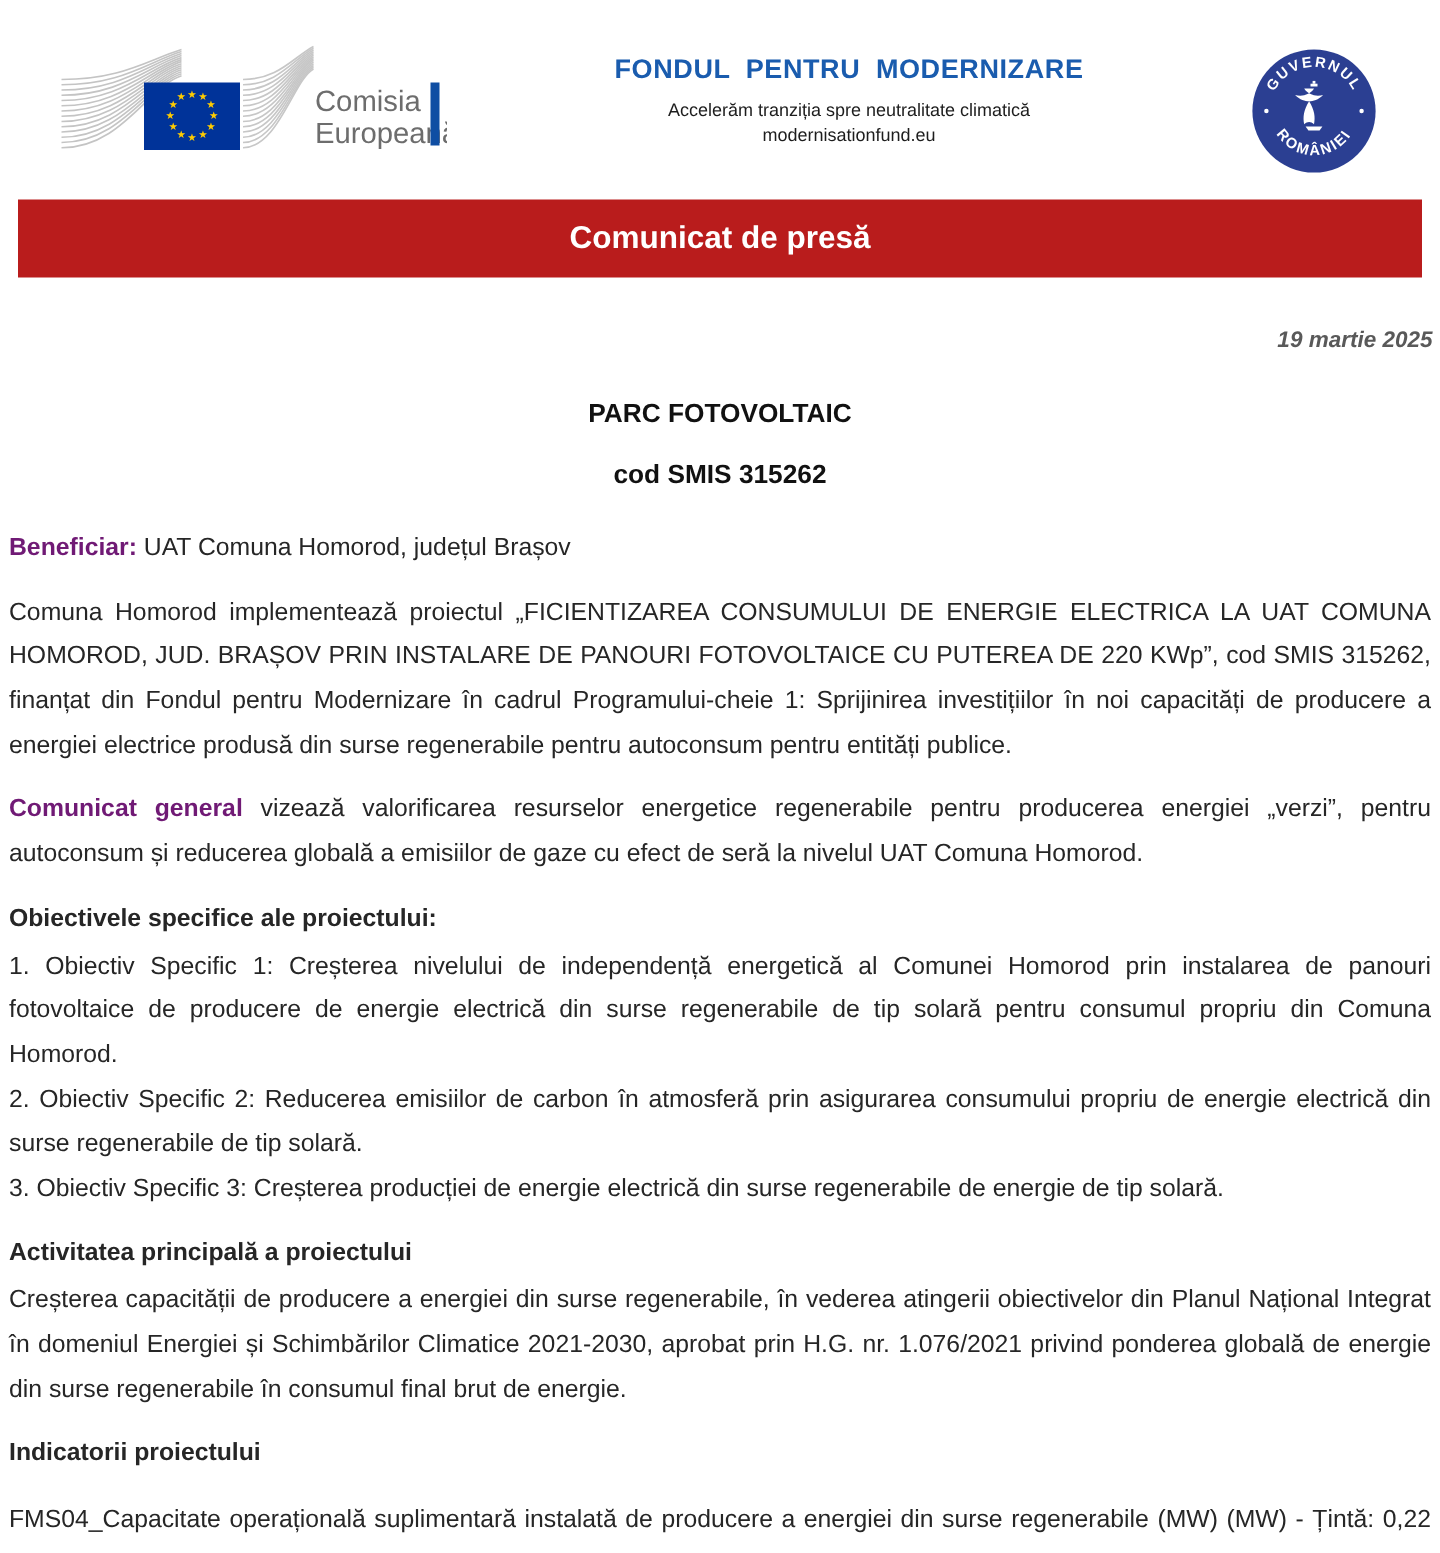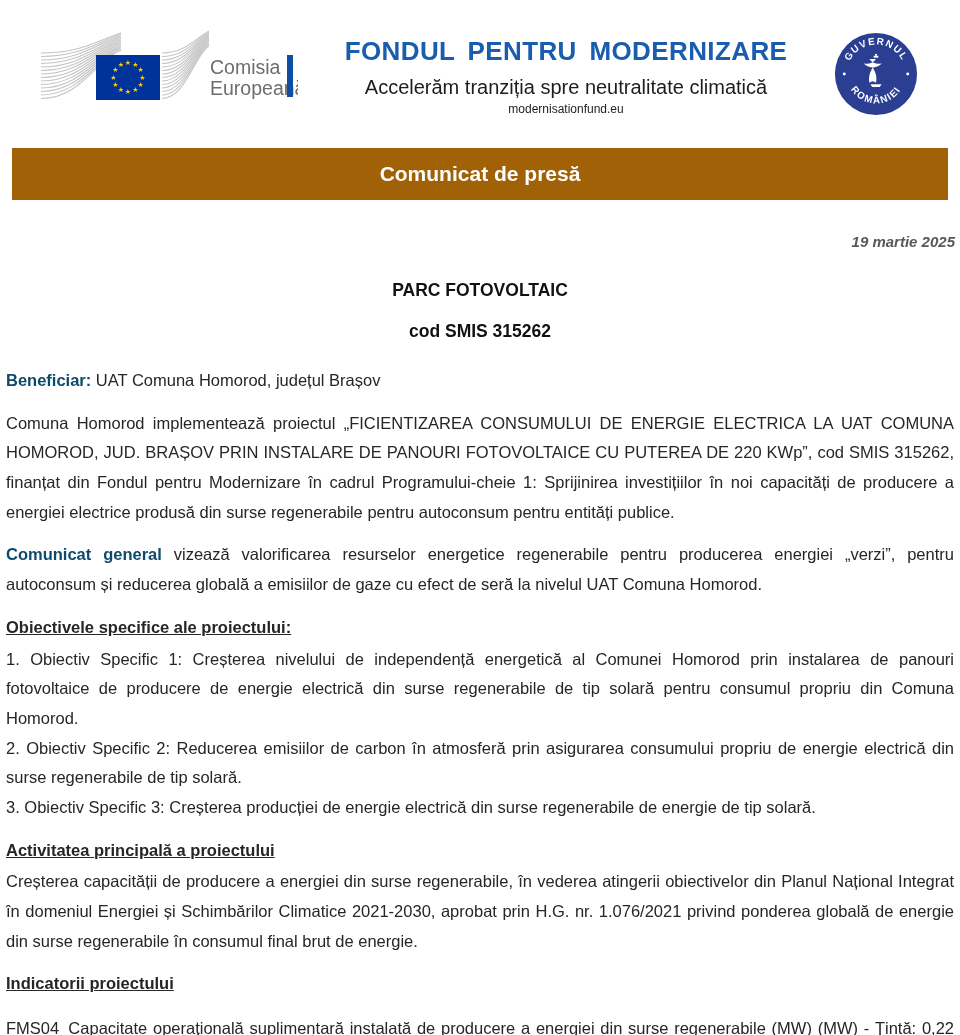--- a/index.html
+++ b/index.html
@@ -4,37 +4,37 @@
 <style>
   html,body{margin:0;padding:0;}
   body{
     width:960px;height:1035px;background:#ffffff;
     font-family:"Liberation Sans", sans-serif;color:#262626;
     overflow:hidden;
   }
   .header{display:flex;align-items:flex-start;padding:26px 40px 0 40px;}
   .eu-logo{width:258px;flex:0 0 auto;}
   .header-center{flex:1;text-align:center;padding-top:10px;}
-  .fund-title{color:#1a5cae;font-weight:bold;font-size:26px;letter-spacing:.4px;word-spacing:5px;margin-bottom:9px;}
-  .fund-tagline{color:#1d1d1d;font-size:20px;margin-bottom:3px;}
+  .fund-title{color:#1a5cae;font-weight:bold;font-size:18px;letter-spacing:.4px;word-spacing:5px;margin-bottom:9px;}
+  .fund-tagline{color:#1d1d1d;font-size:12px;margin-bottom:3px;}
   .fund-site{color:#1d1d1d;font-size:12px;}
   .gov-logo{width:84px;flex:0 0 auto;margin-top:6px;margin-right:2px;}
-  .banner{margin:28px 12px 0 12px;height:52px;background:#a16207;
+  .banner{margin:12px 12px 0 12px;height:52px;background:#b91c1c;
     display:flex;align-items:center;justify-content:center;}
   .banner-text{color:#ffffff;font-weight:bold;font-size:21px;}
   .date-line{text-align:right;padding:33px 5px 0 0;font-style:italic;font-weight:bold;
     color:#595959;font-size:15px;}
   .doc-title{text-align:center;font-weight:bold;font-size:17.5px;color:#111;}
   .doc-title.first{margin-top:30px;}
   .doc-title.second{margin-top:20px;}
   .content{padding:0 6px;font-size:16.5px;line-height:1.8;text-align:justify;}
   .content p{margin:0 0 13px 0;}
   .content .first-p{margin-top:24px;}
-  b{color:#0c4a6e;}
-  .heading{font-weight:bold;margin-bottom:2px !important;text-decoration:underline;}
+  b{color:#701a75;}
+  .heading{font-weight:bold;margin-bottom:2px !important;}
   .tight p{margin:0;}
   .block-gap{height:13px;}
 </style>
 </head>
 <body>
 
 <div class="header">
 
   <div class="eu-logo">
     <svg id="eu-svg" width="258" height="84" viewBox="0 0 258 84">

